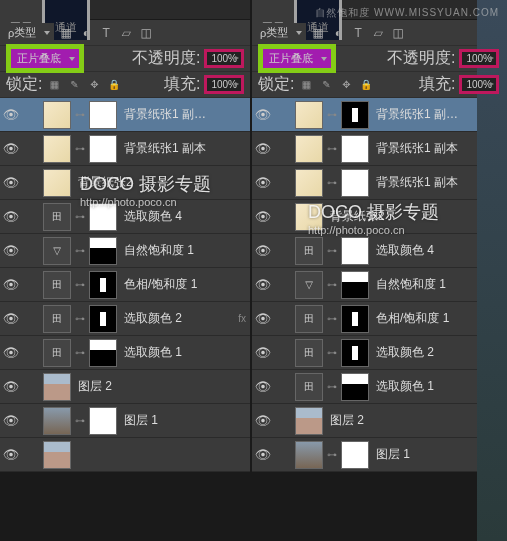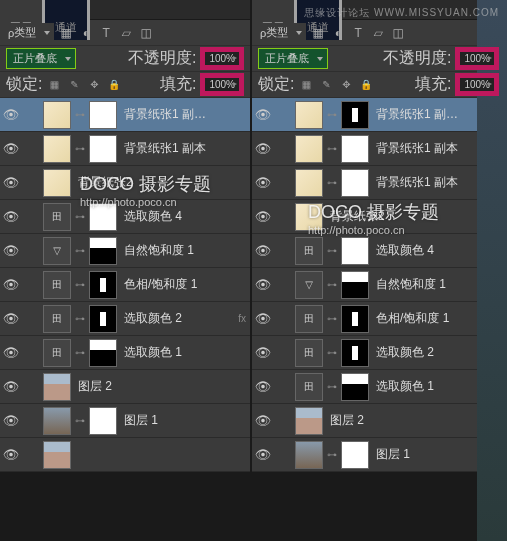--- a/index.html
+++ b/index.html
@@ -5,26 +5,26 @@
 *{margin:0;padding:0;box-sizing:border-box;font-family:"Microsoft YaHei",sans-serif}
 body{background:#1a1a1a;width:507px;height:541px;overflow:hidden;position:relative}
 .panels{display:flex;gap:2px}
 .panel{width:250px;background:#3a3a3a;color:#ccc;font-size:11px}
 .panel.p2{width:253px}
 .tabs{display:flex;background:#2a2a2a;border-bottom:1px solid #1a1a1a;height:20px}
 .tab{padding:20px 10px;background:#3a3a3a;border-right:3px solid #a3a3a3;font-size:11px}
 .tab.dim{background:#0f172a;color:#888}
 .row{display:flex;align-items:center;padding:3px 6px;gap:4px;border-bottom:1px solid #2e2e2e}
 .row.hdr{background:#3a3a3a;height:26px}
-.sel{background:#14532d;border:1px solid #84cc16;padding:2px 18px 2px 6px;font-size:11px;color:#ccc;position:relative;display:inline-flex;align-items:center}
+.sel{background:#a21caf;border:5px solid #84cc16;padding:2px 18px 2px 6px;font-size:11px;color:#ccc;position:relative;display:inline-flex;align-items:center}
 .sel::after{content:"";position:absolute;right:4px;top:50%;transform:translateY(-50%);border-left:3px solid transparent;border-right:3px solid transparent;border-top:4px solid #aaa}
 .sel.type{background:#3a3a3a;border:none;padding-left:2px}
 .ico{width:16px;height:16px;display:inline-flex;align-items:center;justify-content:center;color:#aaa;font-size:12px}
 .spacer{flex:1}
-.pct{background:#222;border:5px solid #be185d;padding:1px 4px;font-size:10px;min-width:38px;text-align:right;position:relative}
+.pct{background:#222;border:3px solid #be185d;padding:1px 4px;font-size:10px;min-width:38px;text-align:right;position:relative}
 .pct::after{content:"▸";position:absolute;right:2px;color:#888;font-size:8px}
 .label{font-size:16px;color:#ccc}
 .lock-row{height:24px;font-size:10px}
 .lock-ico{width:14px;height:14px;margin:0 1px;display:inline-flex;align-items:center;justify-content:center;font-size:10px;color:#999}
 .layers{max-height:470px;overflow:hidden}
 .layer{display:flex;align-items:center;height:34px;border-bottom:1px solid #2a2a2a;background:#3a3a3a}
 .layer.sel-layer{background:#5a7a9a}
 .vis{width:22px;display:flex;align-items:center;justify-content:center;font-size:13px;color:#ccc}
 .thumbs{display:flex;align-items:center;gap:2px;padding:0 3px}
 .thumb{width:28px;height:28px;border:1px solid #666;background:#fff}
@@ -44,21 +44,21 @@
 .wm1s{left:80px;top:196px;font-size:11px;font-weight:normal;color:rgba(255,255,255,0.7)}
 .wm2{left:308px;top:200px}
 .wm2s{left:308px;top:224px;font-size:11px;font-weight:normal;color:rgba(255,255,255,0.7)}
 .wm-top{position:absolute;right:8px;top:6px;font-size:10px;color:rgba(200,200,200,0.6);letter-spacing:1px}
 .bg-img{position:absolute;right:0;top:0;width:30px;height:541px;background:linear-gradient(to bottom,#3a4a5a,#2a3a3a)}
 </style>
 </head>
 <body>
 
 <div class="bg-img"></div>
-<div class="wm-top">思缘设计论坛 WWW.MISSYUAN.COM</div>
+<div class="wm-top">自然饱和度 WWW.MISSYUAN.COM</div>
 
 <div class="panels">
 
 <div class="panel">
   <div class="tabs">
     <div class="tab">图层</div>
     <div class="tab dim">通道</div>
   </div>
   <div class="row hdr">
     <span class="sel type">ρ <span>类型</span></span>

